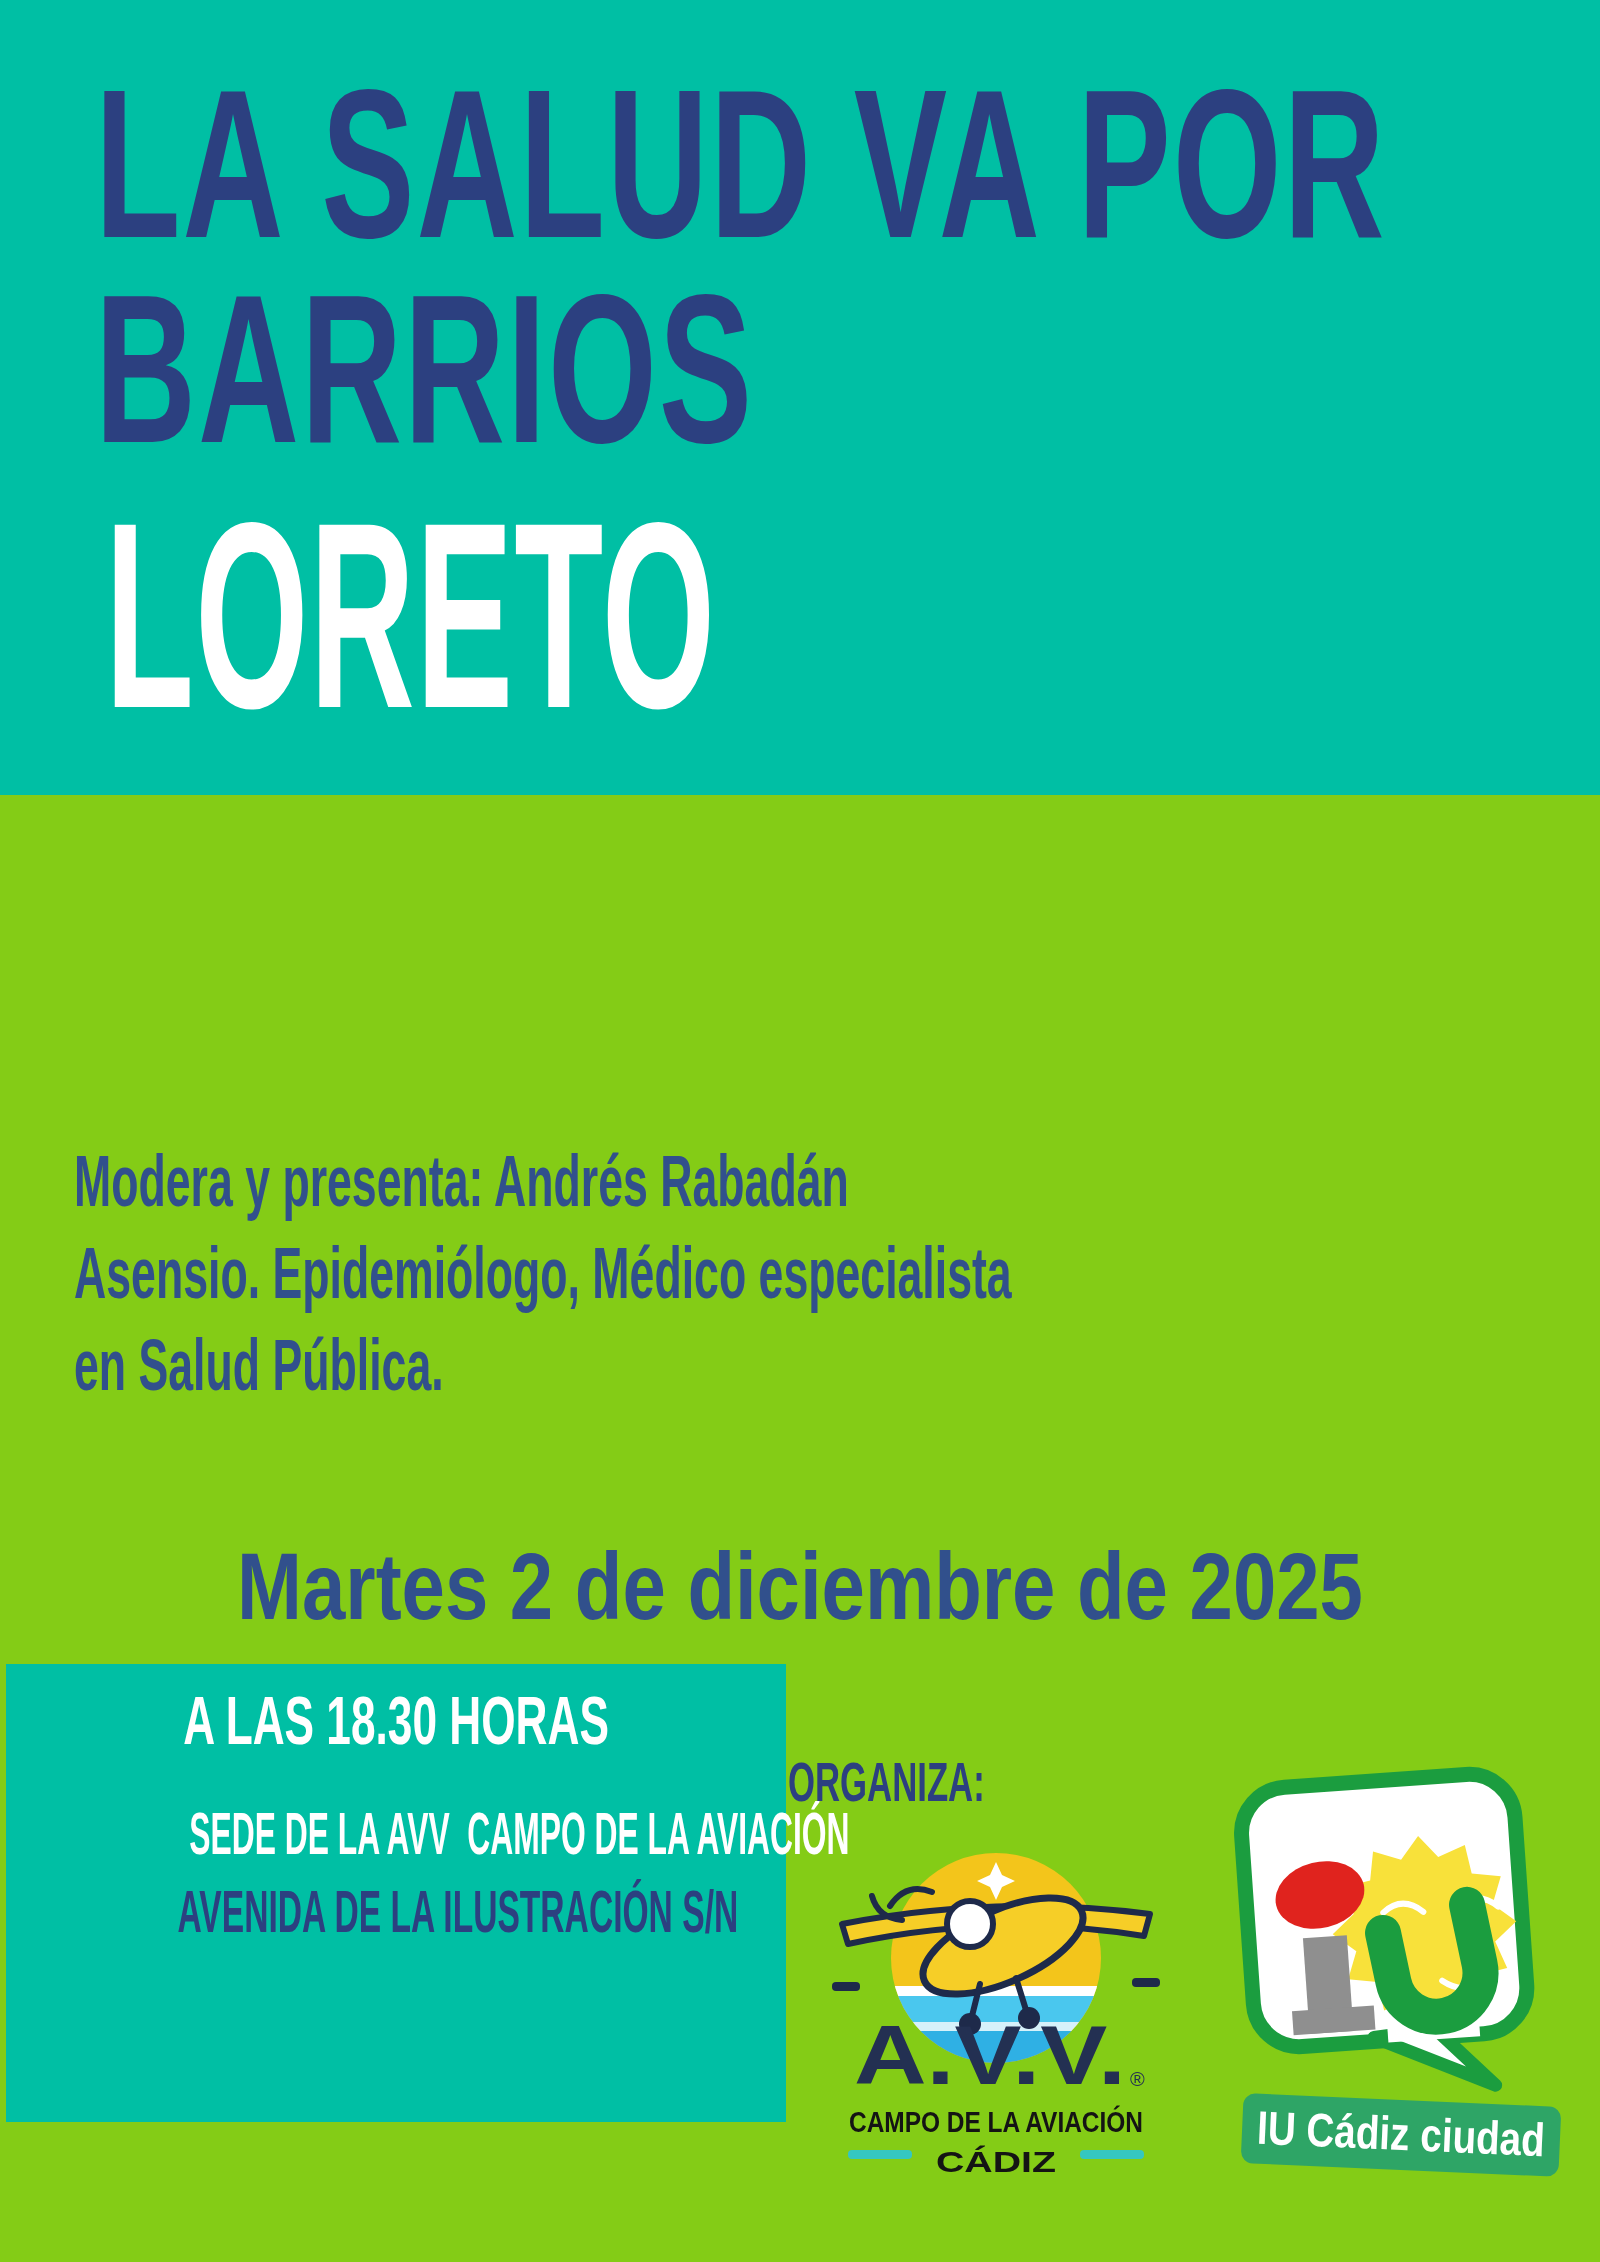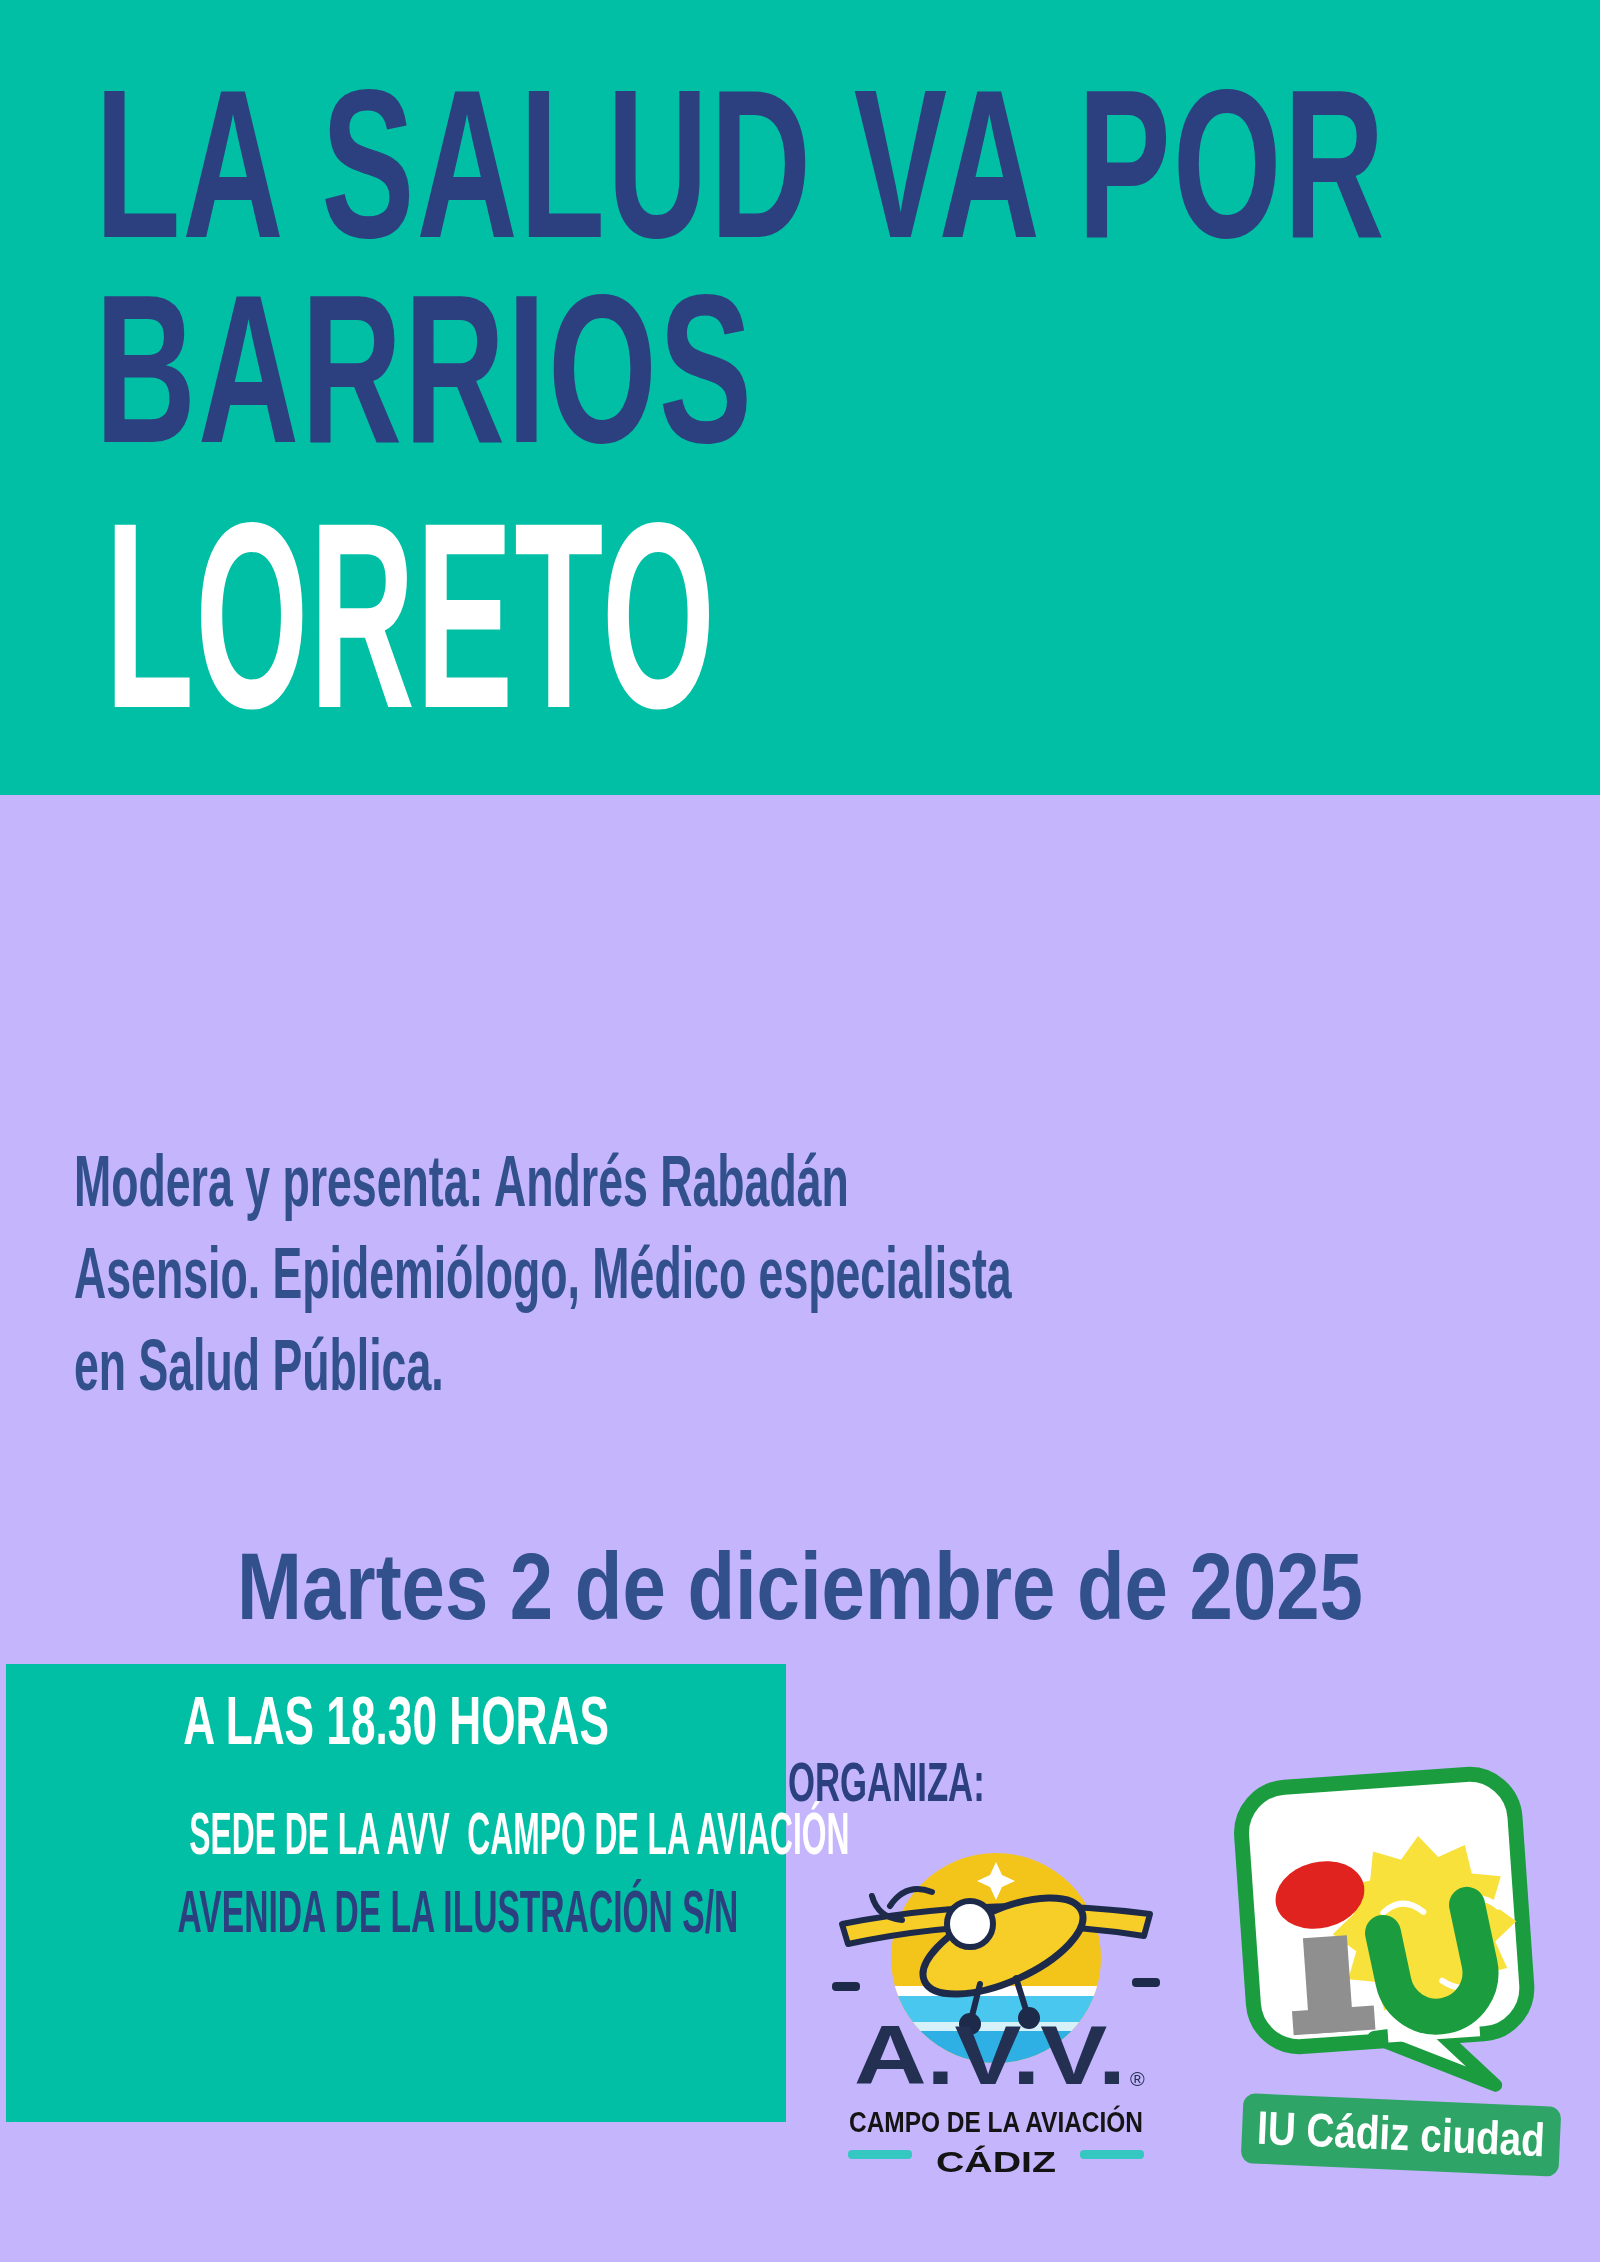--- a/index.html
+++ b/index.html
@@ -1,16 +1,16 @@
 <!DOCTYPE html>
 <html style="--teal: #00BFA4; --mint: #B3E6DC; --navy: #2C4080; --body-blue: #31508C; --green: #1B9D3F; --banner-green: #2EA566; --sun-yellow: #F8E13A; --red-dot: #E0231E; --gray-i: #8F8F8F; --circle-yellow: #F3C51B; --plane-yellow: #F6CE27; --water-blue: #4AC7EE; --water-deep: #2FB0E4; --outline-navy: #1E2A4A; --dash-teal: #35C7C1; --logo-text: #233052;"><head>
 <meta charset="utf-8">
 <style>
   html,body{margin:0;padding:0;background:#e8e8e8;}
-  .page{position:relative;width:1600px;height:2262px;background:#c4b5fd;overflow:hidden;
+  .page{position:relative;width:1600px;height:2262px;background:#84cc16;overflow:hidden;
         font-family:"Liberation Sans",sans-serif;margin:0 auto;}
 
   
   .top-band{position:absolute;left:0;top:0;width:1600px;height:795px;background:var(--teal);}
   .t-line{position:absolute;font-weight:700;white-space:nowrap;line-height:1;
           transform-origin:0 0;color:var(--navy);}
   .t1{left:95px;top:58px;font-size:212px;letter-spacing:3px;transform:scaleX(.66);}
   .t2{left:95px;top:263px;font-size:212px;letter-spacing:3px;transform:scaleX(.66);}
   .loreto{left:105px;top:483px;font-size:265px;letter-spacing:2px;transform:scaleX(.55);color:#fff;}
 

